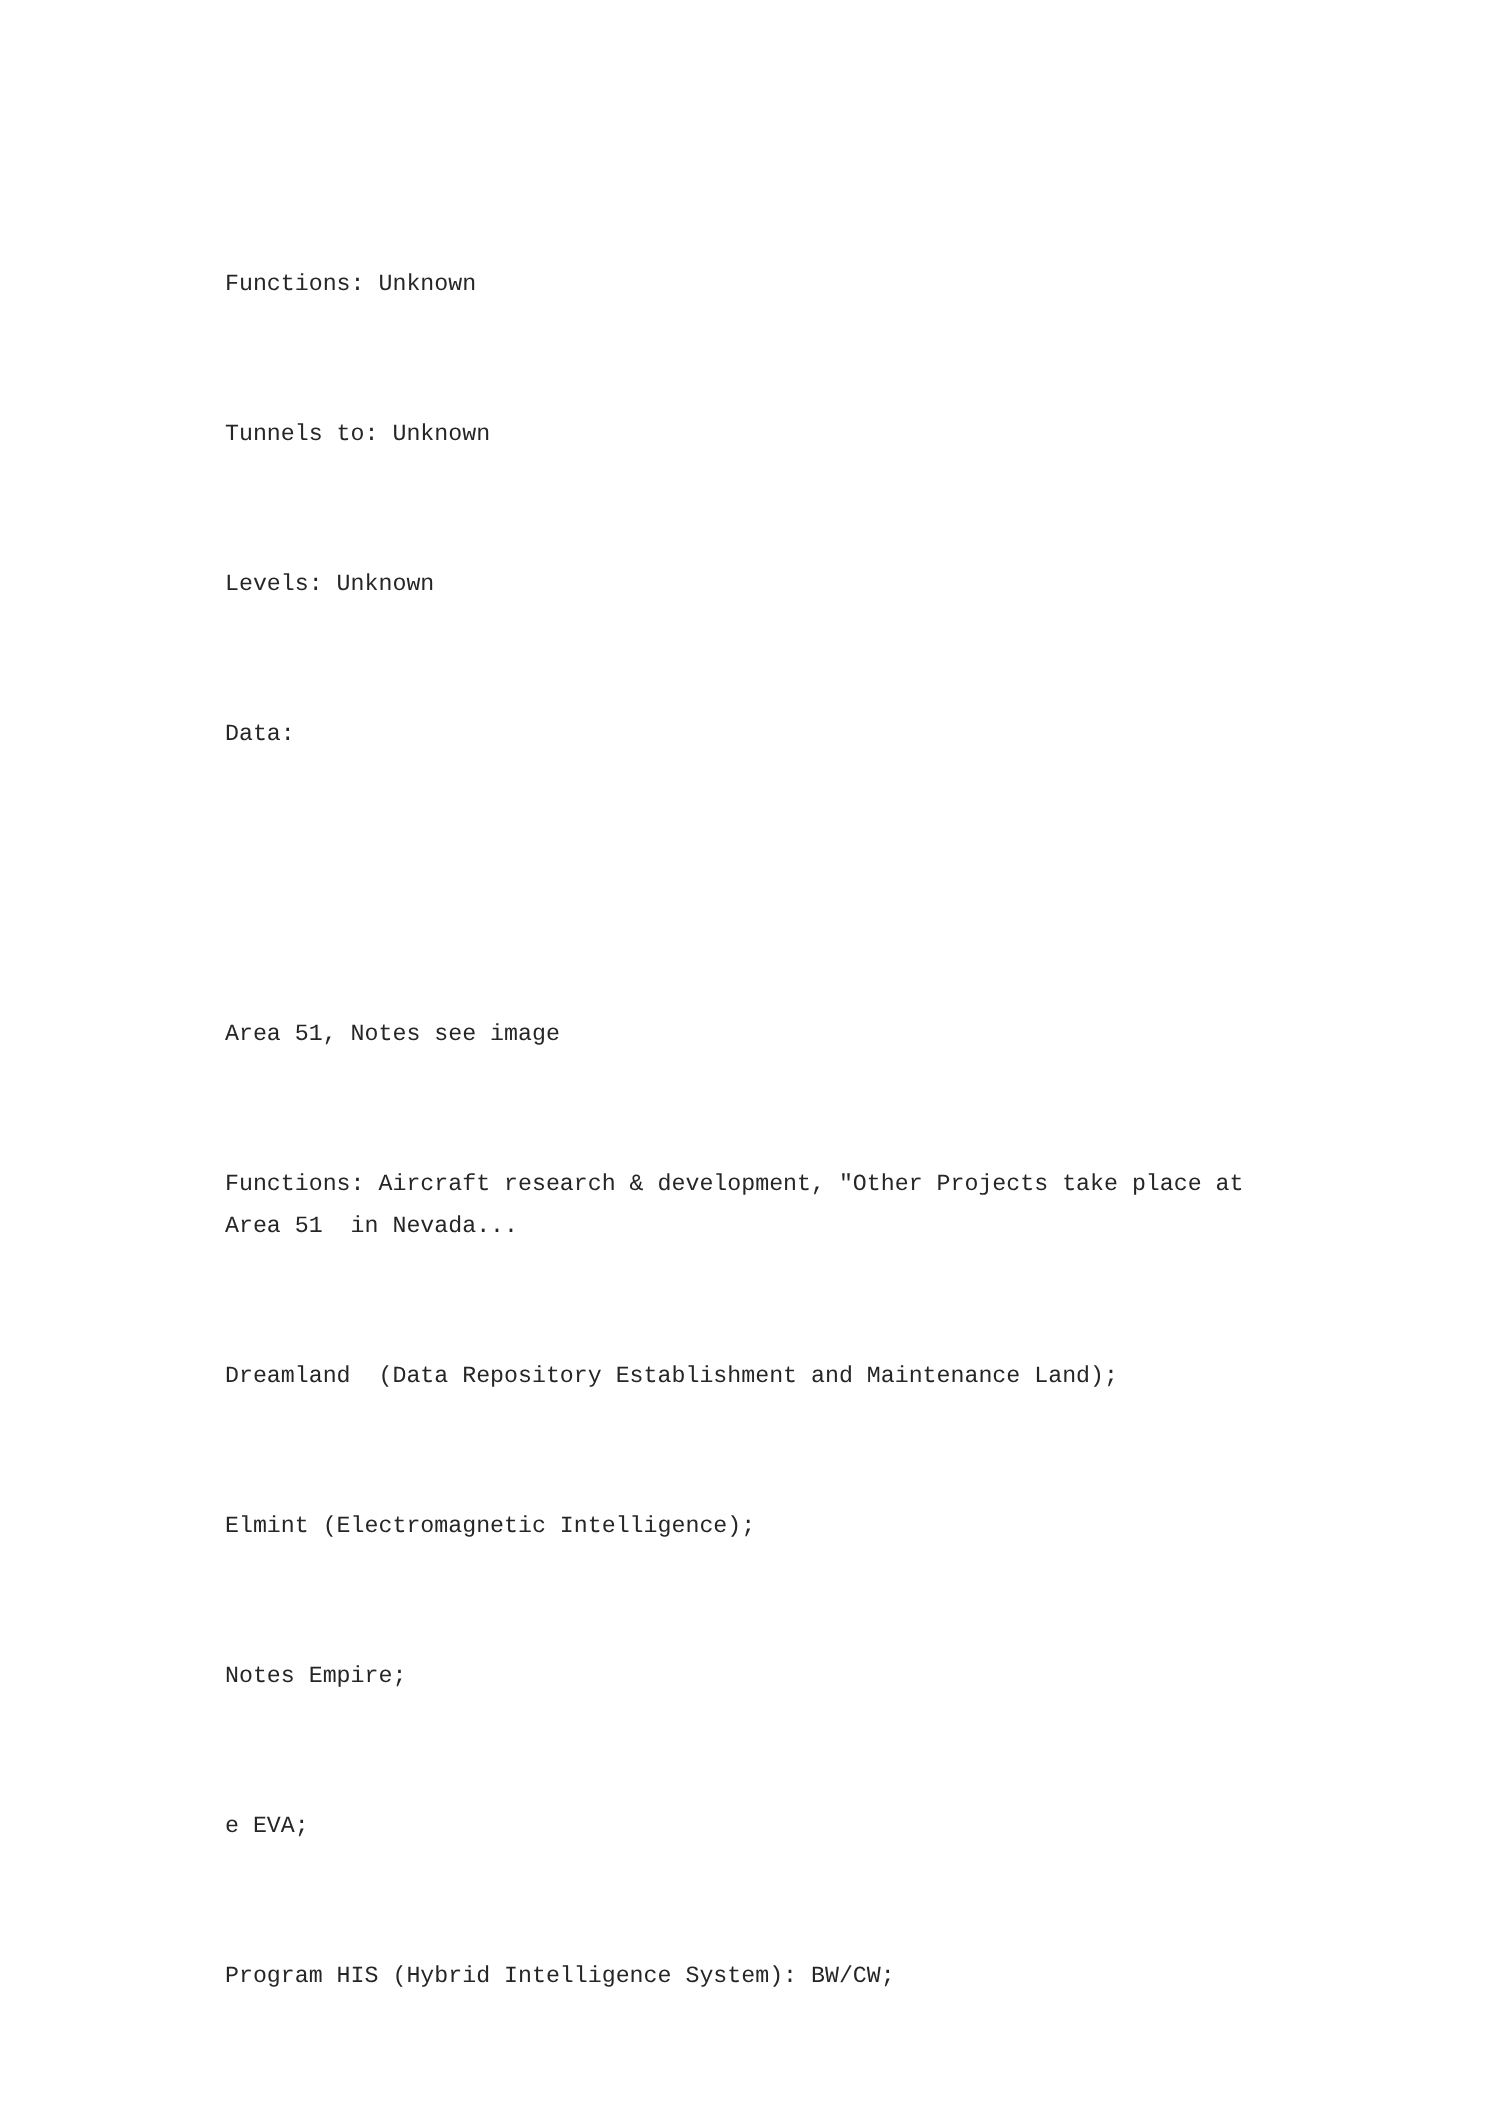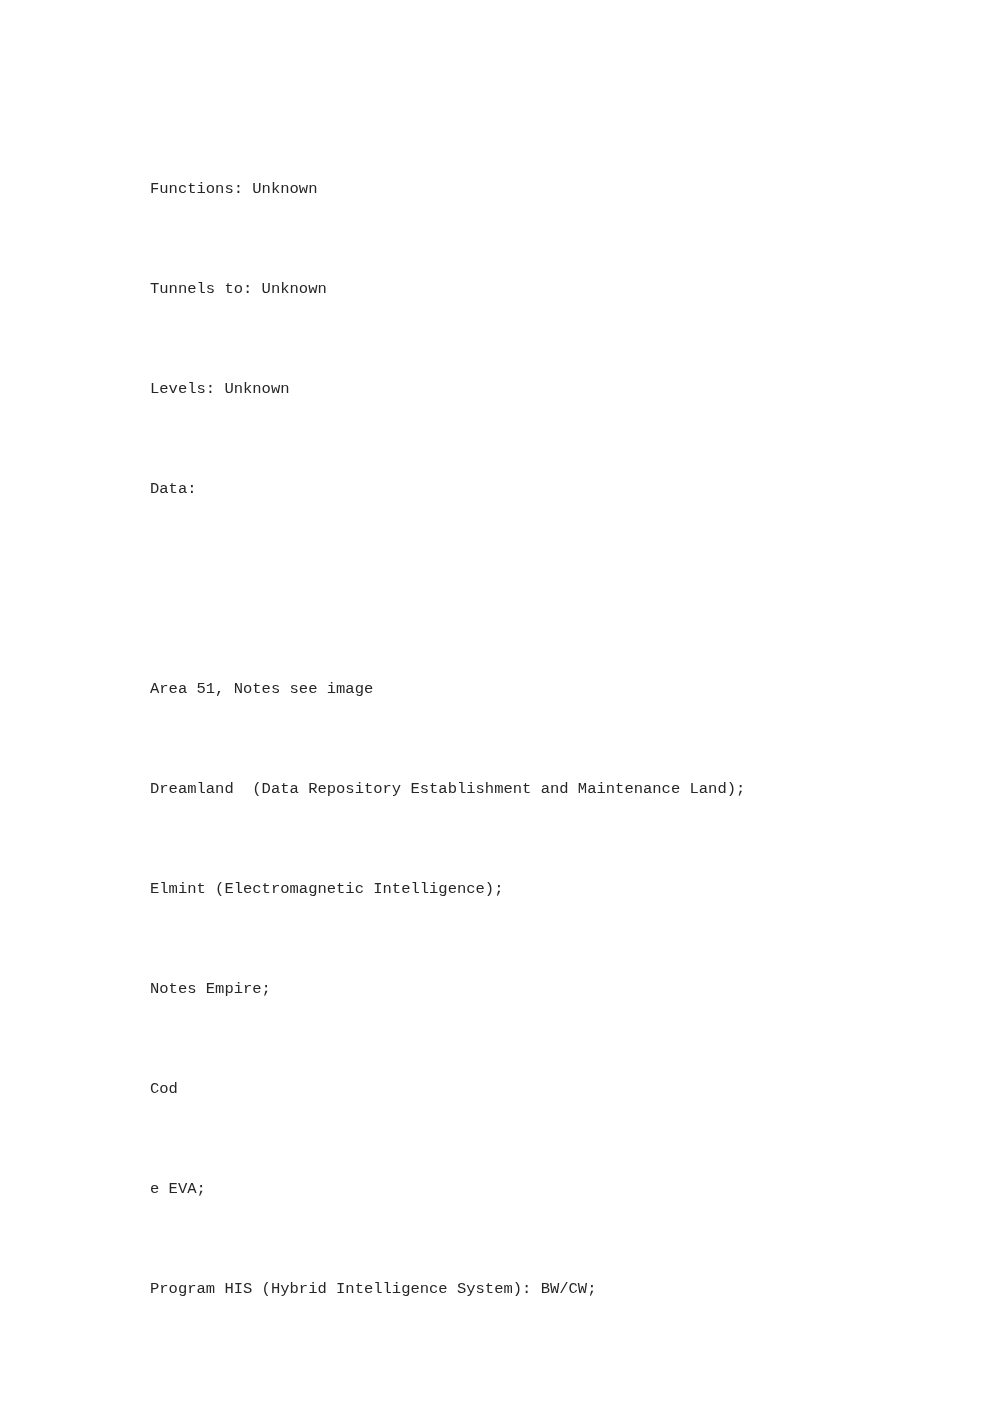--- a/index.html
+++ b/index.html
@@ -43,24 +43,24 @@
 <body>
 
 <div class="page">
   <div class="doc-text">
     <p class="para">Functions: Unknown</p>
     <p class="para">Tunnels to: Unknown</p>
     <p class="para">Levels: Unknown</p>
     <p class="para">Data:</p>
     <p class="para"></p>
     <p class="para">Area 51, Notes see image</p>
+    <p class="para">Functions: Aircraft research &amp; development, ″Other Projects take place at Area 51  in Nevada...</p>
     <p class="para">Dreamland  (Data Repository Establishment and Maintenance Land);</p>
     <p class="para">Elmint (Electromagnetic Intelligence);</p>
     <p class="para">Notes Empire;</p>
-    <p class="para">Cod</p>
     <p class="para">e EVA;</p>
     <p class="para">Program HIS (Hybrid Intelligence System): BW/CW;</p>
     
     
     
     
     
     
     
     

